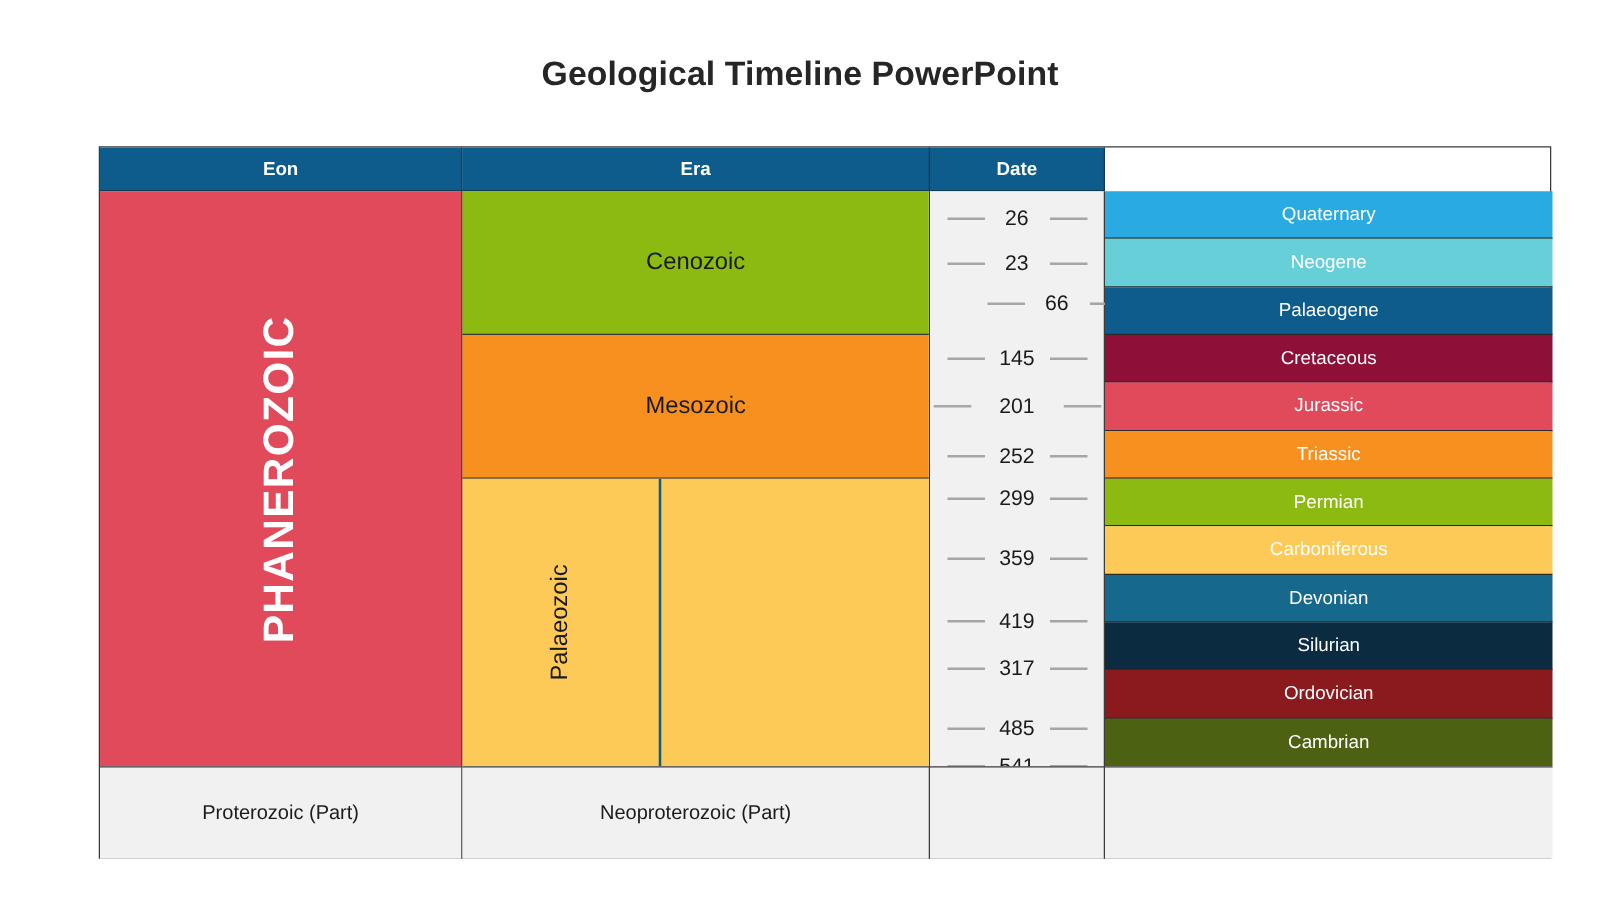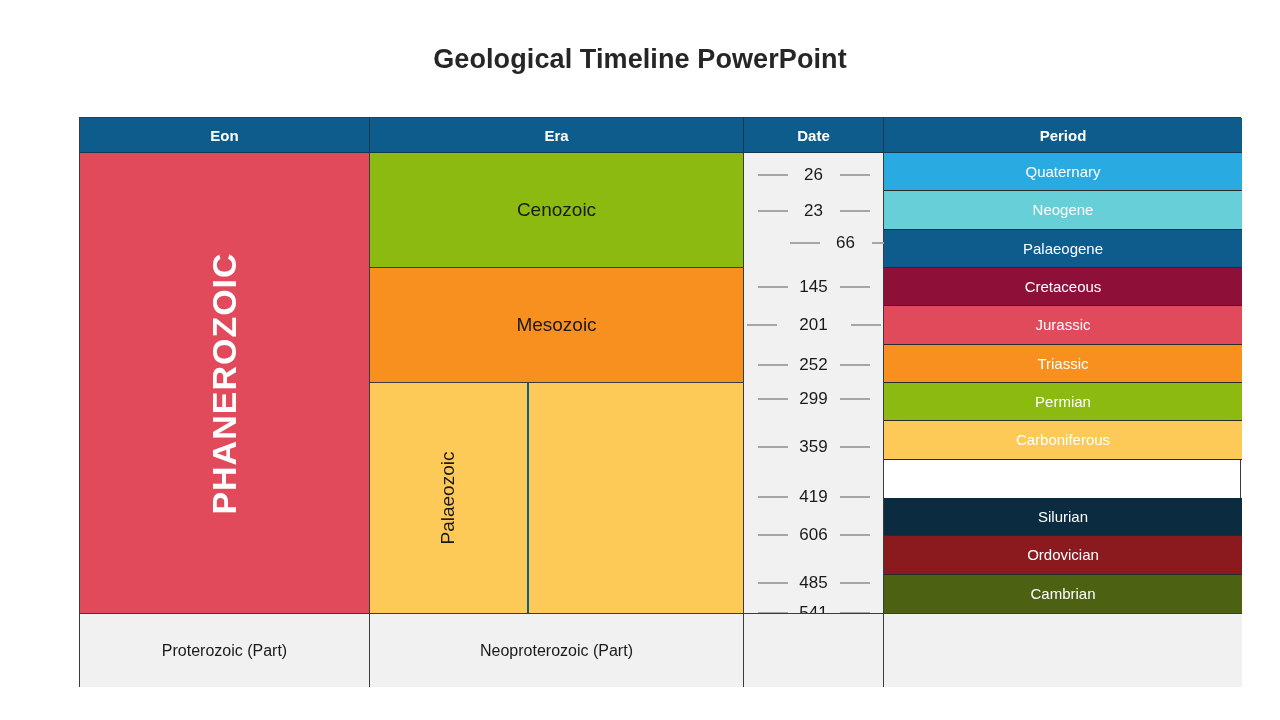--- a/index.html
+++ b/index.html
@@ -140,21 +140,20 @@
 </head>
 <body>
 
 <div id="page-title">Geological Timeline PowerPoint</div>
 
 <div id="timeline">
 
   <div class="hdr col-eon" style="background: rgb(13, 92, 140);">Eon</div>
   <div class="hdr col-era" style="background: rgb(13, 92, 140);">Era</div>
   <div class="hdr col-date" style="background: rgb(13, 92, 140);">Date</div>
-  <div class="hdr col-period last" style="background: rgb(13, 92, 140);">Period</div>
 
   <div class="body-row col-eon" id="eon-cell" style="background: rgb(224, 74, 91);">
     <span id="eon-label" style="color: rgb(255, 255, 255);">PHANEROZOIC</span>
   </div>
 
   <div class="body-row col-era" id="era-cell">
 
     <div class="era-block" id="era-cenozoic" style="background: rgb(140, 186, 17);">
       <span>Cenozoic</span>
     </div>
@@ -212,21 +211,21 @@
           <span class="date-val">359</span>
           <span class="tick-line"></span>
         </div>
         <div class="date-tick" style="top: 344px;">
           <span class="tick-line"></span>
           <span class="date-val">419</span>
           <span class="tick-line"></span>
         </div>
         <div class="date-tick" style="top: 382px;">
           <span class="tick-line"></span>
-          <span class="date-val">606</span>
+          <span class="date-val">317</span>
           <span class="tick-line"></span>
         </div>
         <div class="date-tick" style="top: 430px;">
           <span class="tick-line"></span>
           <span class="date-val">485</span>
           <span class="tick-line"></span>
         </div>
         <div class="date-tick" style="top: 460px;">
           <span class="tick-line"></span>
           <span class="date-val">541</span>
@@ -252,20 +251,23 @@
         <span>Jurassic</span>
       </div>
       <div class="period-band" style="top: 191.667px; height: 38.3333px; background: rgb(247, 144, 30);">
         <span>Triassic</span>
       </div>
       <div class="period-band" style="top: 230px; height: 38.3333px; background: rgb(140, 186, 17);">
         <span>Permian</span>
       </div>
       <div class="period-band" style="top: 268.333px; height: 38.3333px; background: rgb(253, 202, 87);">
         <span>Carboniferous</span>
+      </div>
+      <div class="period-band" style="top: 306.667px; height: 38.3333px; background: rgb(22, 104, 141);">
+        <span>Devonian</span>
       </div>
       <div class="period-band" style="top: 345px; height: 38.3333px; background: rgb(10, 43, 64);">
         <span>Silurian</span>
       </div>
       <div class="period-band" style="top: 383.333px; height: 38.3333px; background: rgb(139, 26, 31);">
         <span>Ordovician</span>
       </div>
       <div class="period-band" style="top: 421.667px; height: 38.3333px; background: rgb(76, 97, 18);">
         <span>Cambrian</span>
       </div>

